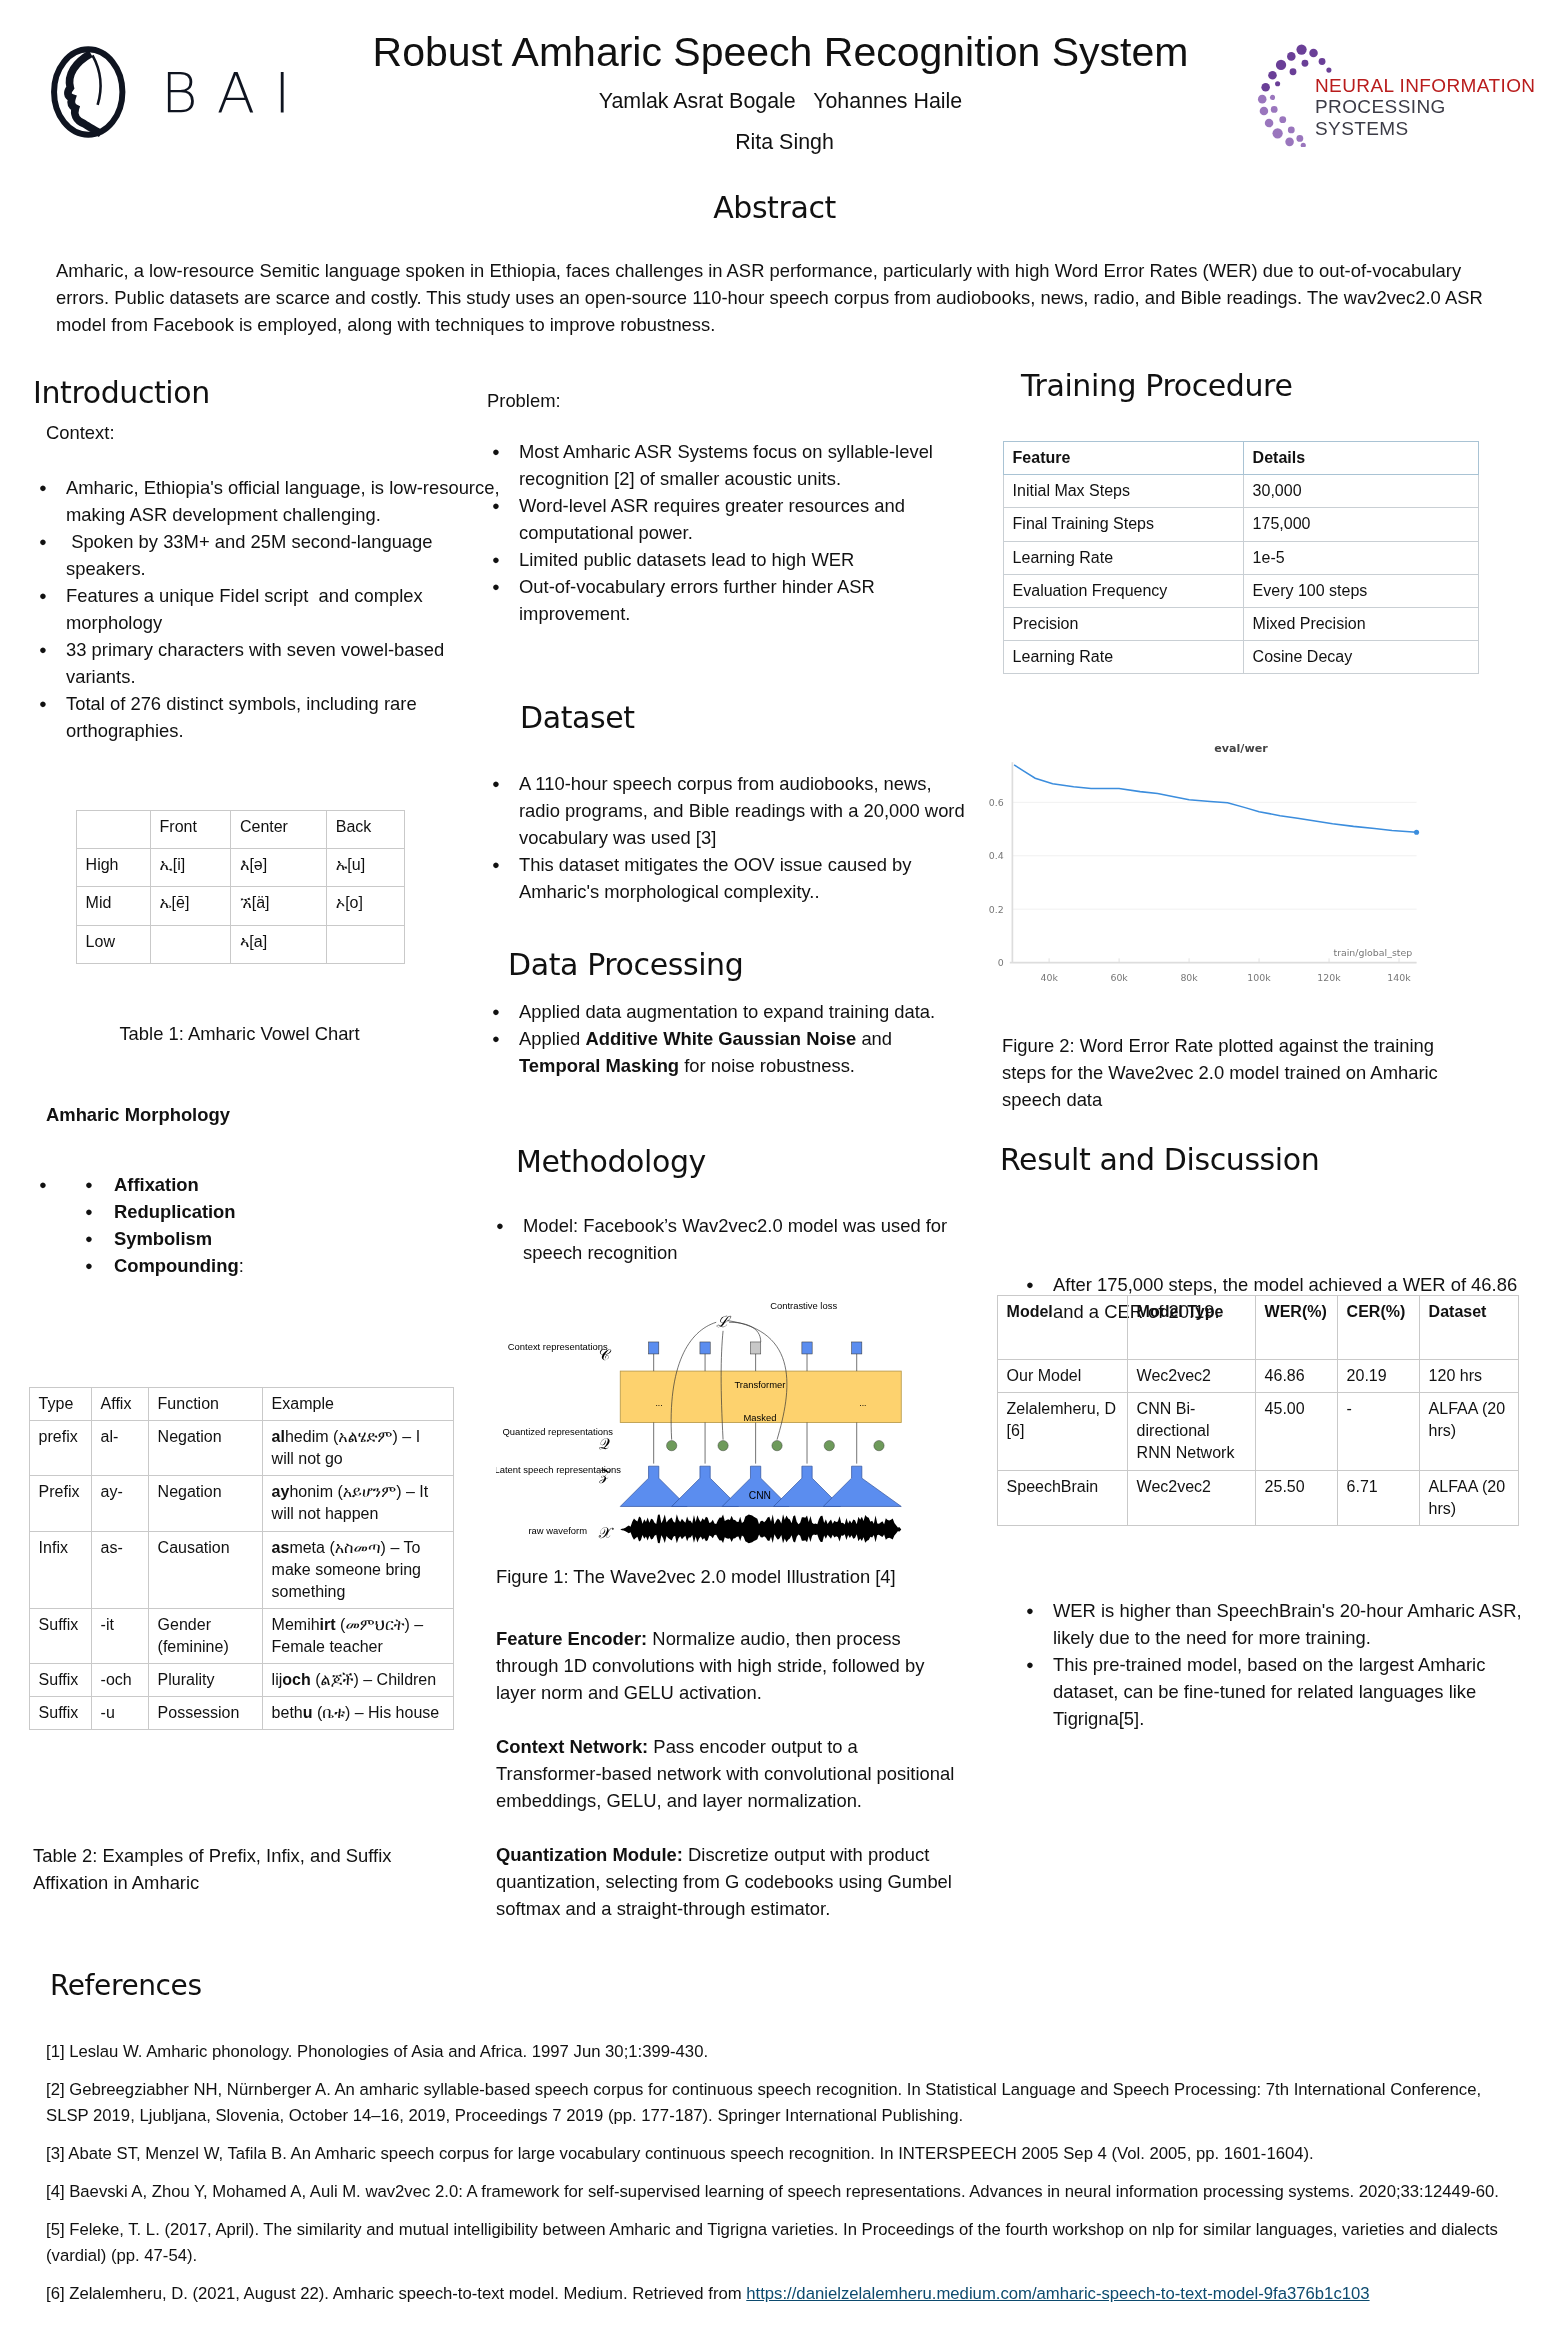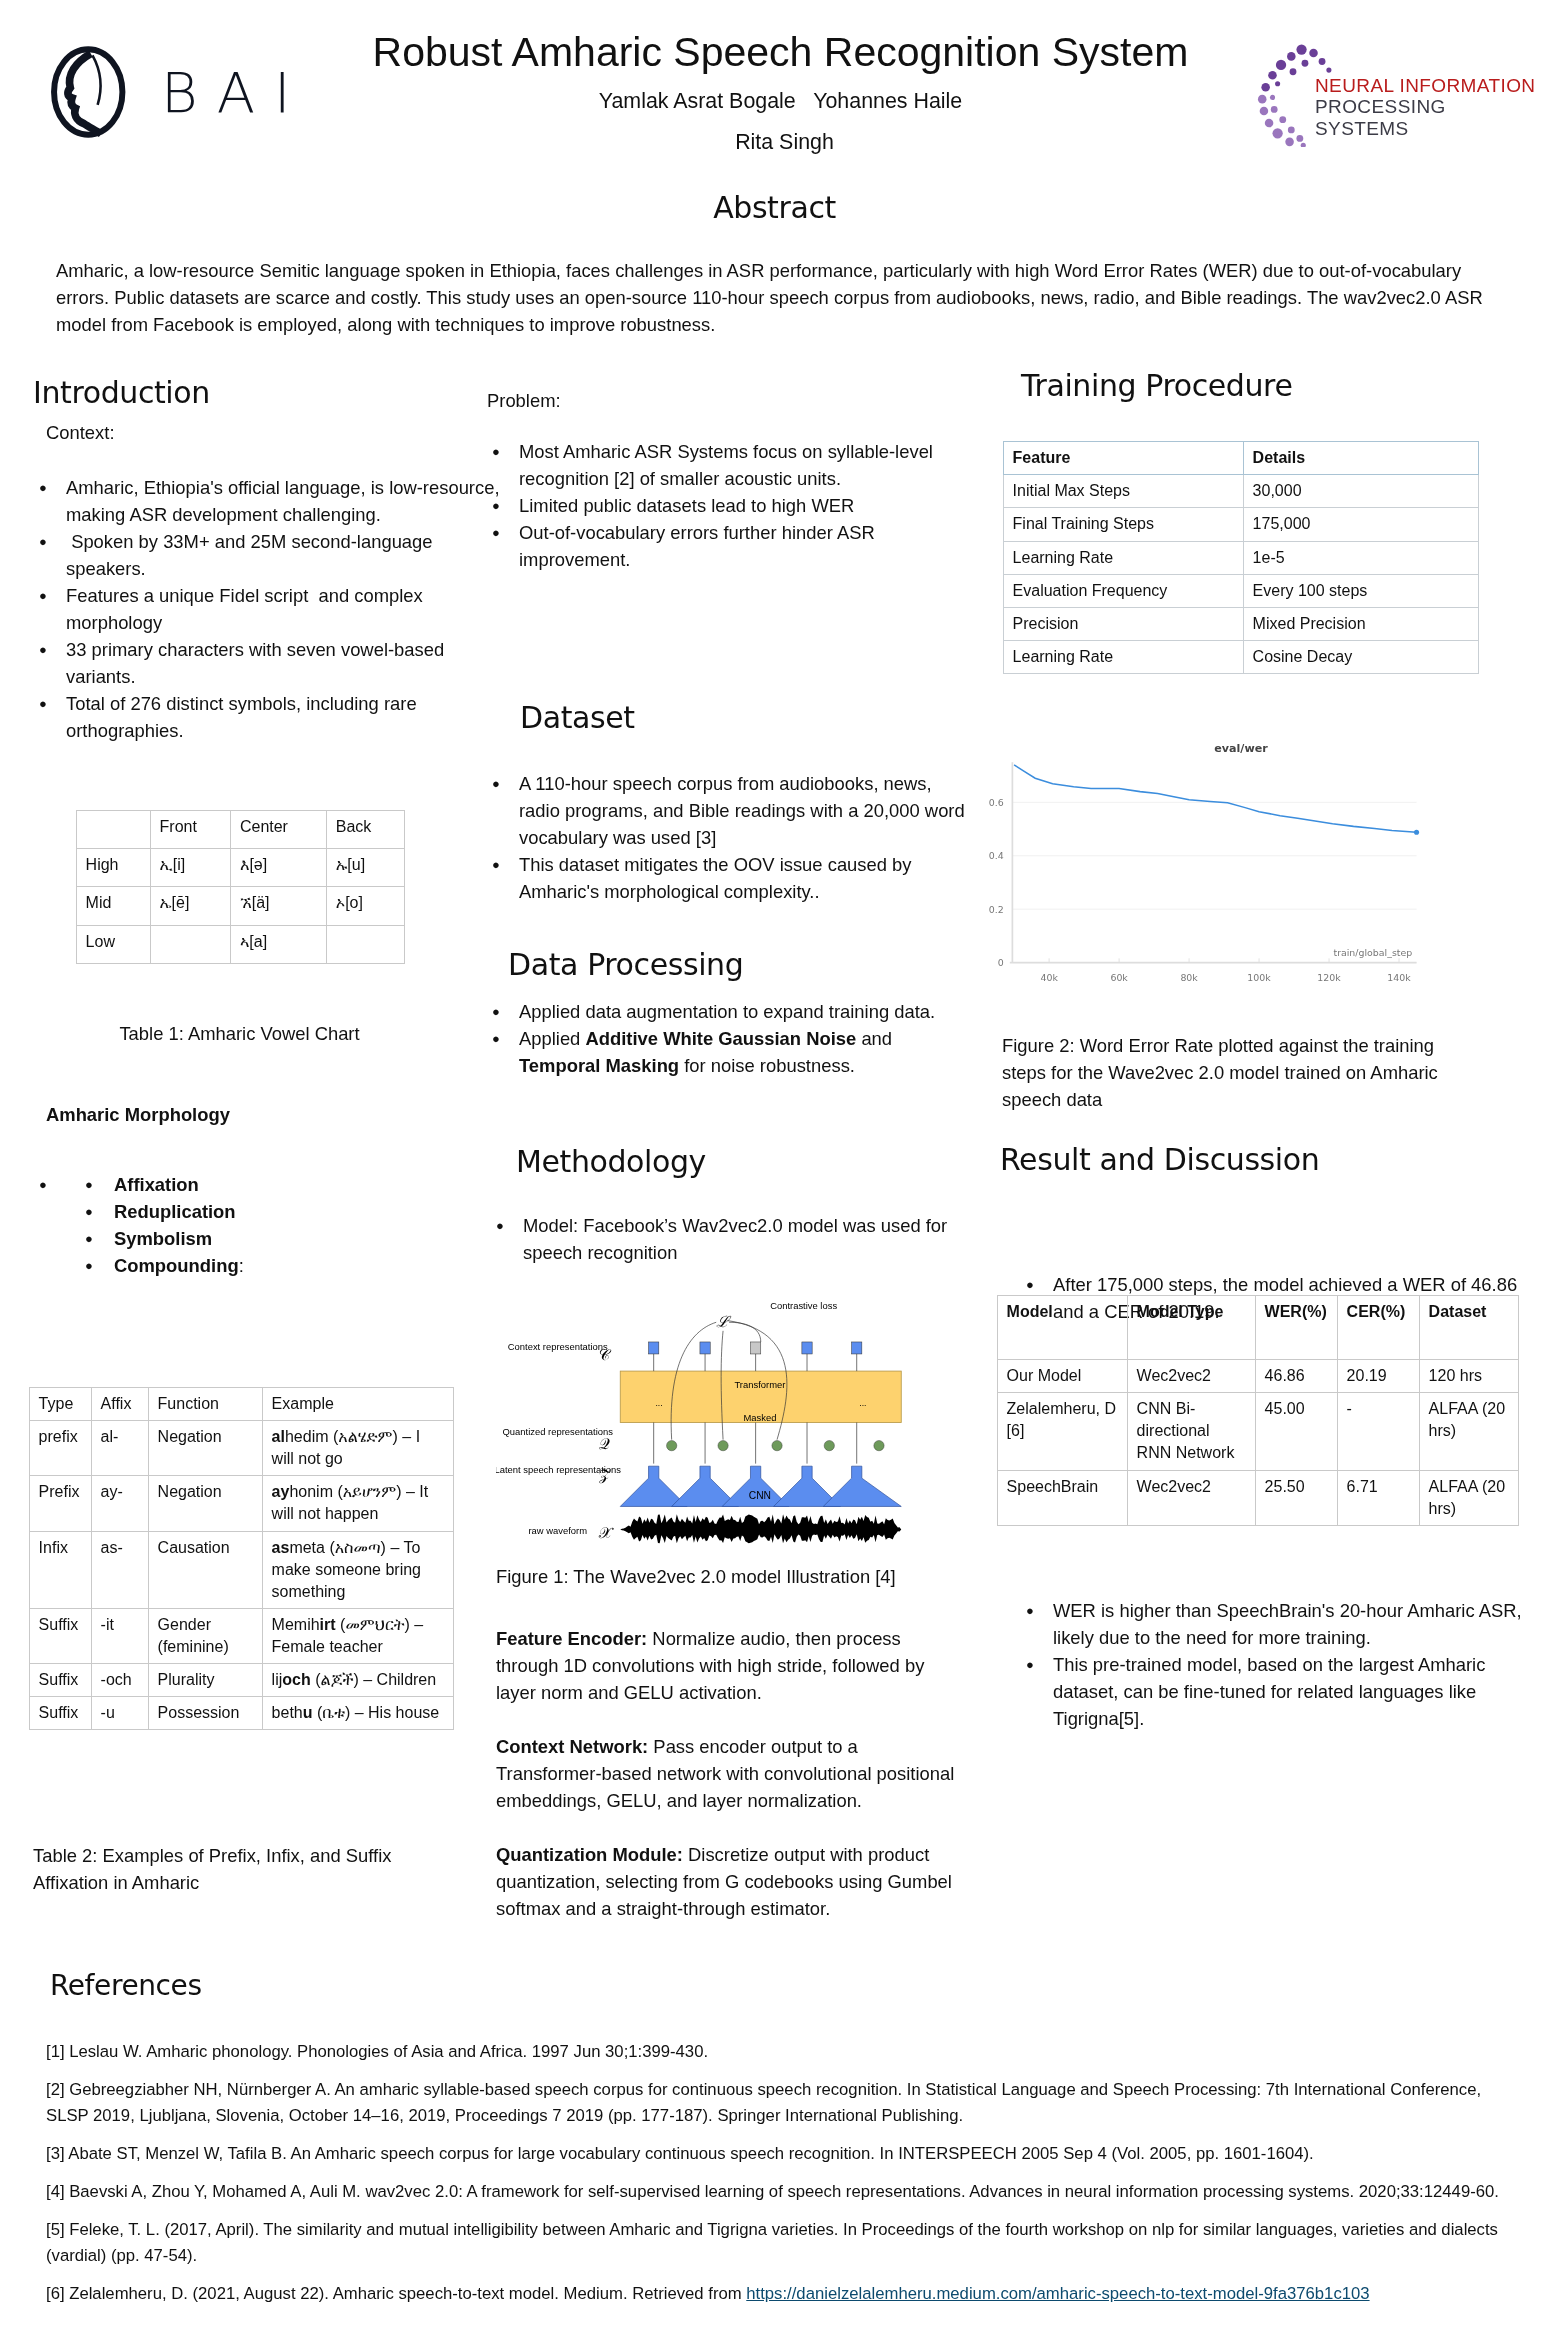--- a/index.html
+++ b/index.html
@@ -177,20 +177,21 @@
         <td>Possession</td>
         <td><span>beth</span><b>u</b><span> (ቤቱ) – His house</span></td>
       </tr>
     </tbody>
 </table>
 <div class="abs caption" style="left:33px;top:1842px;width:402px;">Table 2: Examples of Prefix, Infix, and Suffix Affixation in Amharic</div>
 
 <div class="abs body-text" style="left:487px;top:387px;">Problem:</div>
 <ul class="abs bul" style="left:486px;top:438px;width:445px;">
   <li>Most Amharic ASR Systems focus on syllable-level recognition [2] of smaller acoustic units.</li>
+  <li>Word-level ASR requires greater resources and computational power.</li>
   <li>Limited public datasets lead to high WER</li>
   <li>Out-of-vocabulary errors further hinder ASR improvement.</li>
 </ul>
 
 <div class="abs heading" style="left:520px;top:700px;font-size:30px;">Dataset</div>
 <ul class="abs bul" style="left:486px;top:770px;width:454px;">
   <li>A 110-hour speech corpus from audiobooks, news, radio programs, and Bible readings with a 20,000 word vocabulary was used [3]</li>
   <li>This dataset mitigates the OOV issue caused by Amharic's morphological complexity..</li>
 </ul>
 

